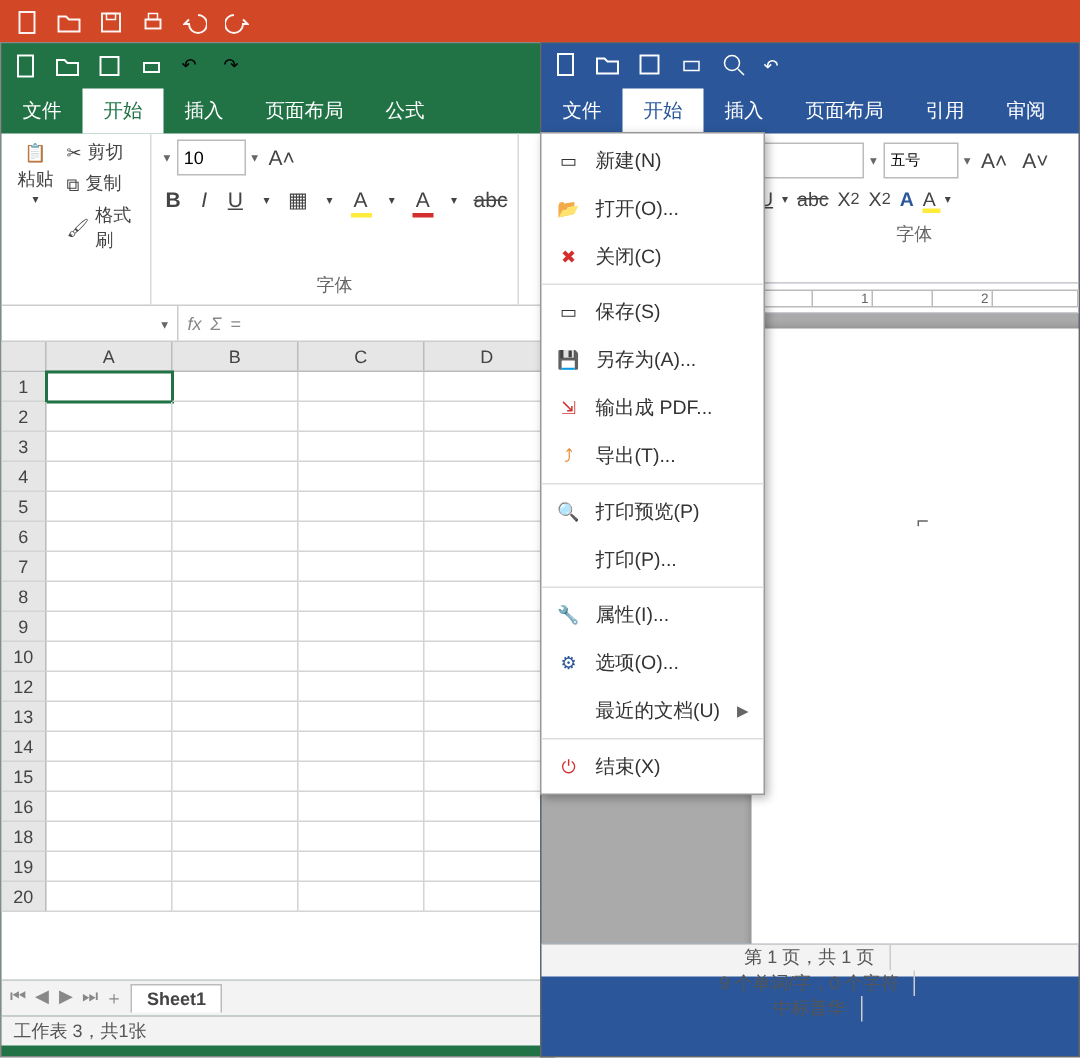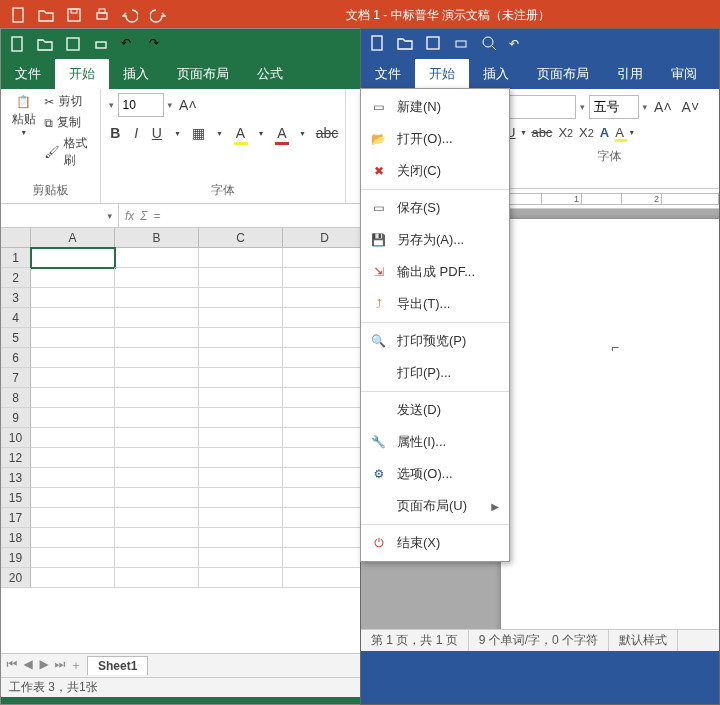--- a/index.html
+++ b/index.html
@@ -56,34 +56,34 @@
   
   .word-window { position: absolute; top: 28px; left: 360px; width: 360px; height: 677px; background: #2b579a; z-index: 3; border: 1px solid #666; }
   .word-titlebar { height: 30px; background: #2b579a; display: flex; align-items: center; padding: 0 8px; gap: 12px; }
   .word-tabs { height: 30px; background: #2b579a; display: flex; align-items: flex-end; color: #fff; font-size: 13px; }
   .word-tabs .tab { padding: 6px 14px; cursor: pointer; }
   .word-tabs .tab.active { background: #fff; color: #2b579a; font-weight: 500; }
   .word-ribbon { background: #fff; height: 100px; border-bottom: 1px solid #ccc; display:flex; justify-content:flex-end; }
   .word-font-group { width: 220px; padding:6px; border-left:1px solid #ddd; display:flex; flex-direction:column;}
   .word-font-row1 { display:flex; gap:4px; align-items:center; margin-bottom:6px;}
   .word-font-name { border:1px solid #bbb; width:70px; height:24px;}
-  .word-font-size { border:1px solid #bbb; width:50px; height:24px; font-size:13px; padding:2px 4px;}
+  .word-font-size { border:1px solid #bbb; width:50px; height:24px; font-size:10px; padding:2px 4px;}
   .word-aa { font-size:14px; color:#444; padding:0 3px;}
   .word-font-row2 { display:flex; gap:6px; align-items:center; font-size:13px; color:#444;}
   .word-font-row2 span{display:inline-flex;align-items:center;}
   .word-group-title{ text-align:center;color:#666;font-size:12px;padding-top:8px;}
 
   .word-ruler { height: 20px; background: #fff; border-bottom: 1px solid #ccc; position:relative; overflow:hidden;}
   .ruler-inner{position:absolute; left:140px; right:0; top:4px; height:12px; background:#fff; border:1px solid #bbb; font-size:9px; color:#666; display:flex;}
   .ruler-tick{width:40px; border-right:1px solid #bbb; text-align:right; padding-right:2px;}
 
   .word-page-area { background: #aaa; height: 420px; position: relative; overflow: hidden; padding-top:10px;}
   .word-page { position: absolute; top: 10px; left: 140px; width: 500px; height: 600px; background: #fff; box-shadow: 0 0 6px rgba(0,0,0,.3); }
   .cursor-mark { position:absolute; top:120px; left:110px; font-size:14px; color:#666;}
-  .word-status { height: 22px; background: #f3f3f3; border-top: 1px solid #ccc; display: flex; align-items: center; font-size: 12px; color: #555; }
+  .word-status { height: 22px; background: #f3f3f3; border-top: 1px solid #ccc; display: flex; align-items: center; font-size: 12px; color: #555; flex-direction: column; }
   .word-status div { padding: 0 10px; border-right: 1px solid #ccc; height:100%; display:flex; align-items:center;}
 
   
   .file-menu { position: absolute; top: 88px; left: 360px; width: 150px; background: #fff; border: 1px solid #999; box-shadow: 2px 2px 6px rgba(0,0,0,.3); z-index: 10; padding: 2px 0; }
   .file-menu .mi { display: flex; align-items: center; height: 32px; padding: 0 10px; font-size: 13px; color: #333; gap: 10px; }
   .file-menu .sep { height: 1px; background: #ddd; margin: 2px 0; }
   .mi-icon { width: 16px; height: 16px; display: inline-flex; align-items:center; justify-content:center; font-size:12px;}
   .mi-arrow { margin-left: auto; color: #666; font-size: 10px; }
 
   
@@ -110,21 +110,20 @@
             <rect x="3" y="6" width="10" height="6" stroke-width="1.3"></rect>
             <rect x="5" y="2" width="6" height="4"></rect>
           </svg></span>
       <span class="qicon white"><svg viewBox="0 0 16 16">
             <path d="M10 3a6 6 0 1 1-6 6H1l3-3" stroke-width="1.3"></path>
           </svg></span>
       <span class="qicon white"><svg viewBox="0 0 16 16">
             <path d="M6 3a6 6 0 1 0 6 6h3l-3-3" stroke-width="1.3"></path>
           </svg></span>
     </div>
-    <div class="ppt-title">文档 1 - 中标普华 演示文稿（未注册）</div>
   </div>
 </div>
 
 <div class="excel-window">
   <div class="excel-titlebar">
     <span class="qicon white"><svg viewBox="0 0 16 16">
           <rect x="3" y="1" width="10" height="14" stroke="#fff" fill="none" stroke-width="1.3"></rect>
         </svg></span>
     <span class="qicon white"><svg viewBox="0 0 16 16">
           <path d="M1 4h5l2 2h7v8H1z" stroke="#fff" fill="none" stroke-width="1.3"></path>
@@ -161,21 +160,20 @@
           <div class="clip-row">
               <span>⧉</span>
               <span>复制</span>
             </div>
           <div class="clip-row">
               <span>🖌</span>
               <span>格式刷</span>
             </div>
         </div>
       </div>
-      <div class="ribbon-group-title">剪贴板</div>
     </div>
     <div class="ribbon-group font-group">
       <div>
         <div class="font-row1">
           <span style="font-size:9px;color:#666;">▾</span>
           <input class="font-size" value="10" style="">
           <span style="font-size:9px;color:#666;">▾</span>
           <span class="word-aa">A˄</span>
         </div>
         <div class="font-row2">
@@ -295,28 +293,35 @@
           <div class="cell"></div>
         </div>
         <div class="row">
           <div class="row-h">13</div>
           <div class="cell"></div>
           <div class="cell"></div>
           <div class="cell"></div>
           <div class="cell"></div>
         </div>
         <div class="row">
+          <div class="row-h">14</div>
+          <div class="cell"></div>
+          <div class="cell"></div>
+          <div class="cell"></div>
+          <div class="cell"></div>
+        </div>
+        <div class="row">
           <div class="row-h">15</div>
           <div class="cell"></div>
           <div class="cell"></div>
           <div class="cell"></div>
           <div class="cell"></div>
         </div>
         <div class="row">
-          <div class="row-h">17</div>
+          <div class="row-h">16</div>
           <div class="cell"></div>
           <div class="cell"></div>
           <div class="cell"></div>
           <div class="cell"></div>
         </div>
         <div class="row">
           <div class="row-h">18</div>
           <div class="cell"></div>
           <div class="cell"></div>
           <div class="cell"></div>
@@ -414,21 +419,21 @@
     </div>
   </div>
   <div class="word-page-area">
     <div class="word-page">
       <div class="cursor-mark">⌐</div>
     </div>
   </div>
   <div class="word-status">
     <div>第 1 页，共 1 页</div>
     <div>9 个单词/字，0 个字符</div>
-    <div>默认样式</div>
+    <div>中标普华</div>
   </div>
 </div>
 
 <div class="file-menu">
   <div class="mi">
       <span class="mi-icon">▭</span>
       <span>新建(N)</span>
     </div>
   <div class="mi">
       <span class="mi-icon">📂</span>
@@ -459,34 +464,30 @@
   <div class="mi">
       <span class="mi-icon">🔍</span>
       <span>打印预览(P)</span>
     </div>
   <div class="mi">
       <span class="mi-icon"></span>
       <span>打印(P)...</span>
     </div>
   <div class="sep"></div>
   <div class="mi">
-      <span class="mi-icon"></span>
-      <span>发送(D)</span>
-    </div>
-  <div class="mi">
       <span class="mi-icon" style="color:#2b579a;">🔧</span>
       <span>属性(I)...</span>
     </div>
   <div class="mi">
       <span class="mi-icon" style="color:#2b579a;">⚙</span>
       <span>选项(O)...</span>
     </div>
   <div class="mi">
       <span class="mi-icon"></span>
-      <span>页面布局(U)</span>
+      <span>最近的文档(U)</span>
       <span class="mi-arrow">▶</span>
     </div>
   <div class="sep"></div>
   <div class="mi">
       <span class="mi-icon" style="color:#d32f2f;">⏻</span>
       <span>结束(X)</span>
     </div>
 </div>
 
 </body></html>

